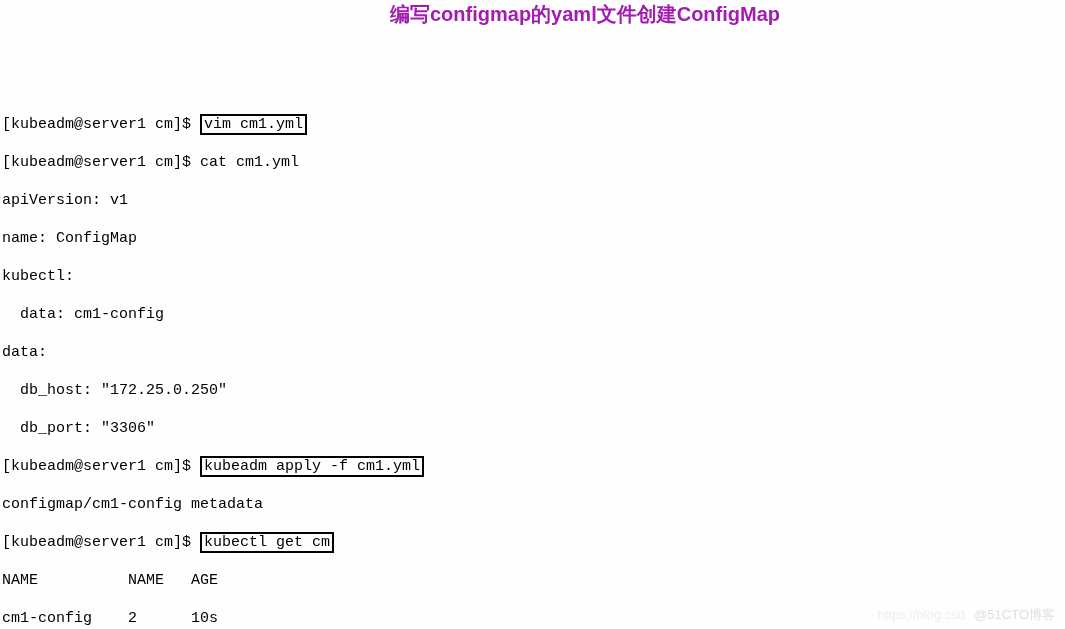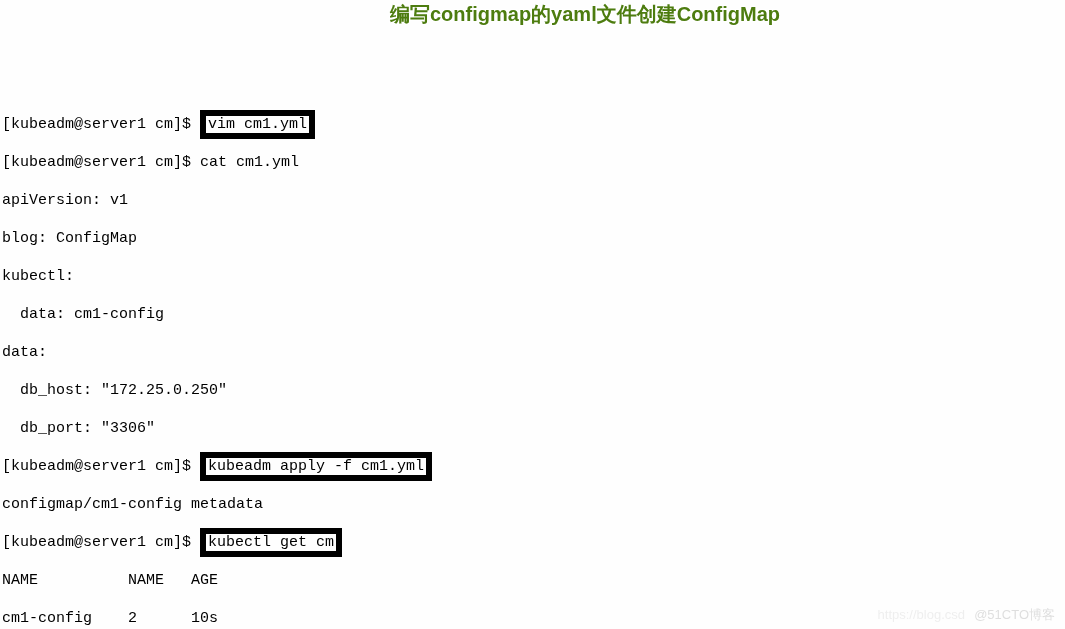--- a/index.html
+++ b/index.html
@@ -7,29 +7,29 @@
       padding: 1px 2px;
       font-family: "Courier New", monospace;
       font-size: 15px;
       line-height: 19px;
       background: #fefefe;
       color: #000;
       white-space: pre;
     }
     .line { display: block; }
     .cmd-box {
-      border: 6px solid #000000;
+      border: 2px solid #000000;
       padding: 0 2px;
       display: inline;
     }
     .annotation {
       position: absolute;
       top: 5px;
       left: 390px;
-      color: #4d7c0f;
+      color: #a21caf;
       font-family: "Microsoft YaHei","SimHei",sans-serif;
       font-size: 20px;
       font-weight: bold;
       text-shadow: 1px 1px 0 #fff, -1px -1px 0 #fff, 1px -1px 0 #fff, -1px 1px 0 #fff;
       white-space: nowrap;
     }
     .watermark {
       position: absolute;
       bottom: 5px;
       right: 10px;
@@ -49,21 +49,21 @@
 </head>
 <body>
 
 
 
 <div class="annotation">编写configmap的yaml文件创建ConfigMap</div>
 
 <span class="line"><span>[kubeadm@server1 cm]$ </span><span class="cmd-box">vim cm1.yml</span><span>                </span></span>
 <span class="line"><span>[kubeadm@server1 cm]$ </span><span>cat cm1.yml</span></span>
 <span class="line">apiVersion: v1</span>
-<span class="line">blog: ConfigMap</span>
+<span class="line">name: ConfigMap</span>
 <span class="line">kubectl:</span>
 <span class="line">  data: cm1-config</span>
 <span class="line">data:</span>
 <span class="line">  db_host: "172.25.0.250"</span>
 <span class="line">  db_port: "3306"</span>
 <span class="line"><span>[kubeadm@server1 cm]$ </span><span class="cmd-box">kubeadm apply -f cm1.yml</span></span>
 <span class="line">configmap/cm1-config metadata</span>
 <span class="line"><span>[kubeadm@server1 cm]$ </span><span class="cmd-box">kubectl get cm</span></span>
 <span class="line">NAME          NAME   AGE</span>
 <span class="line">cm1-config    2      10s</span>

